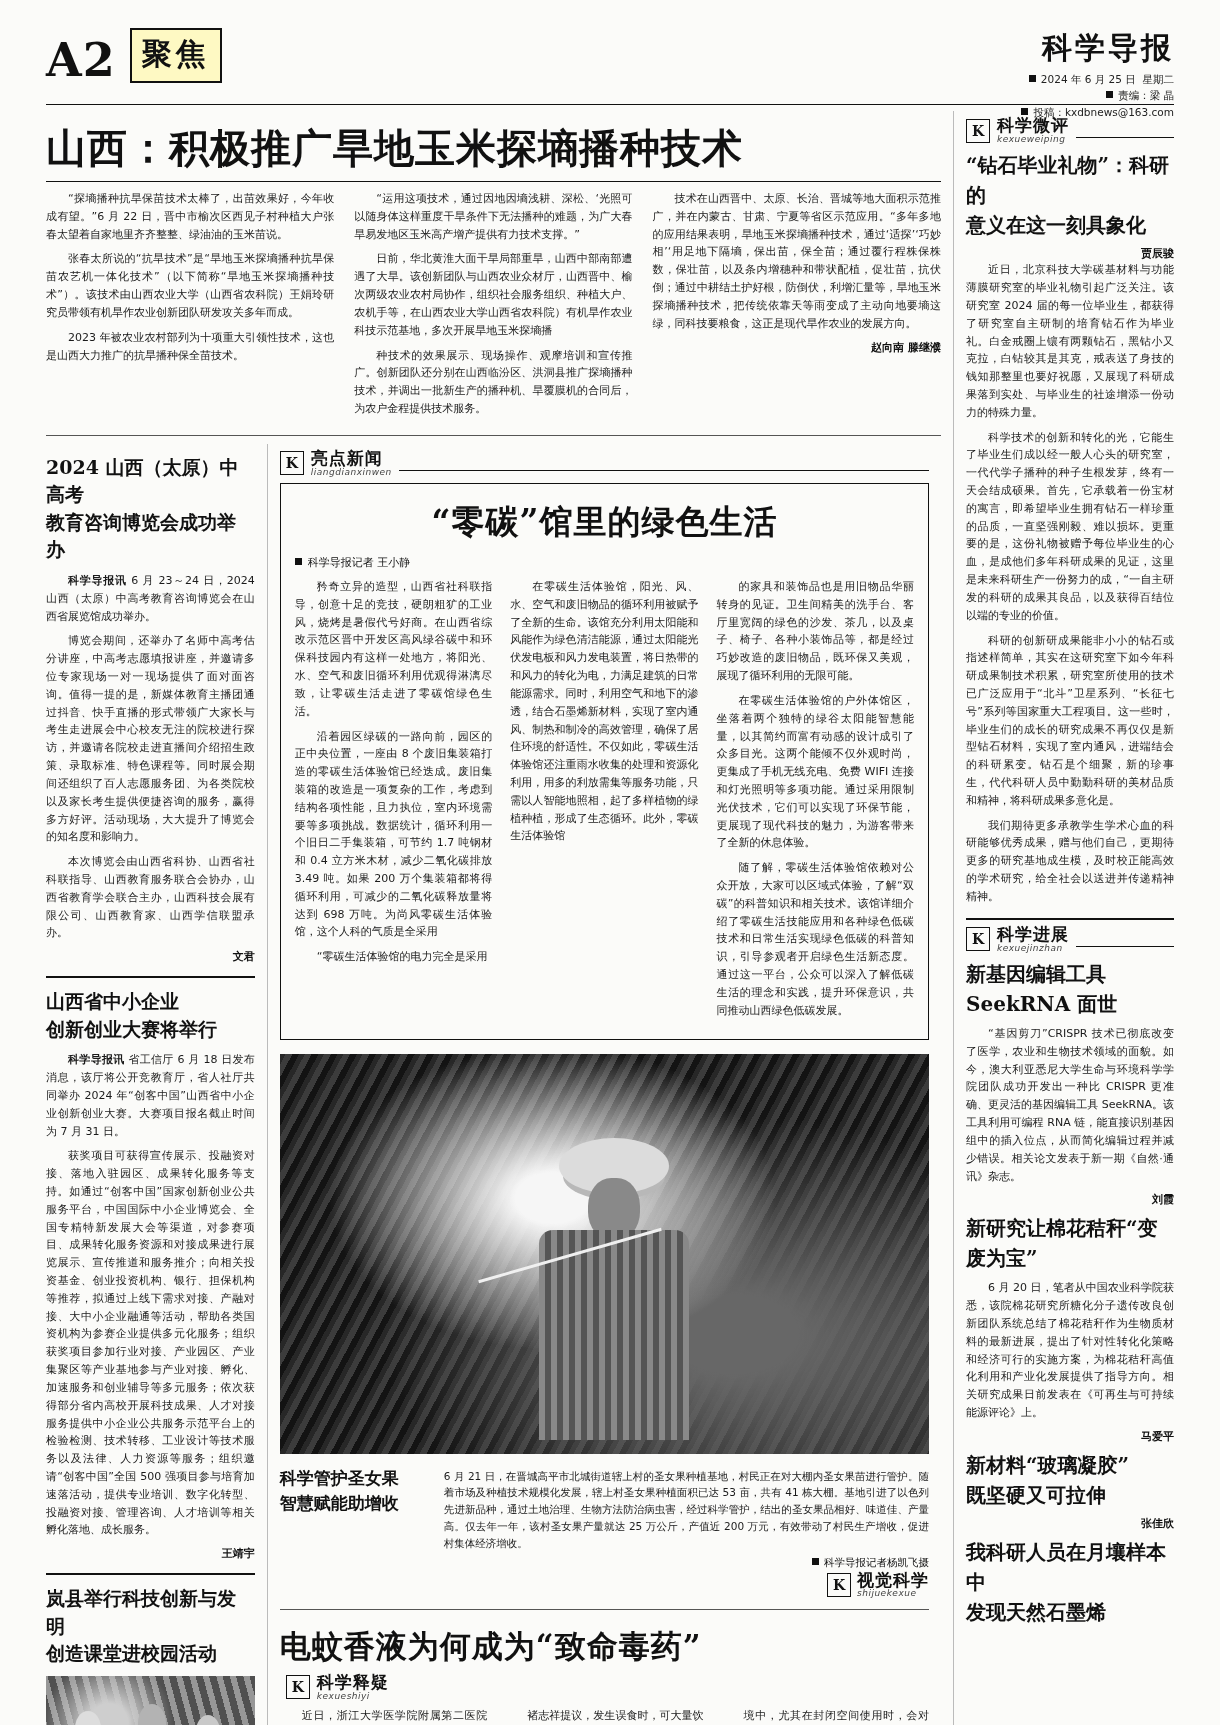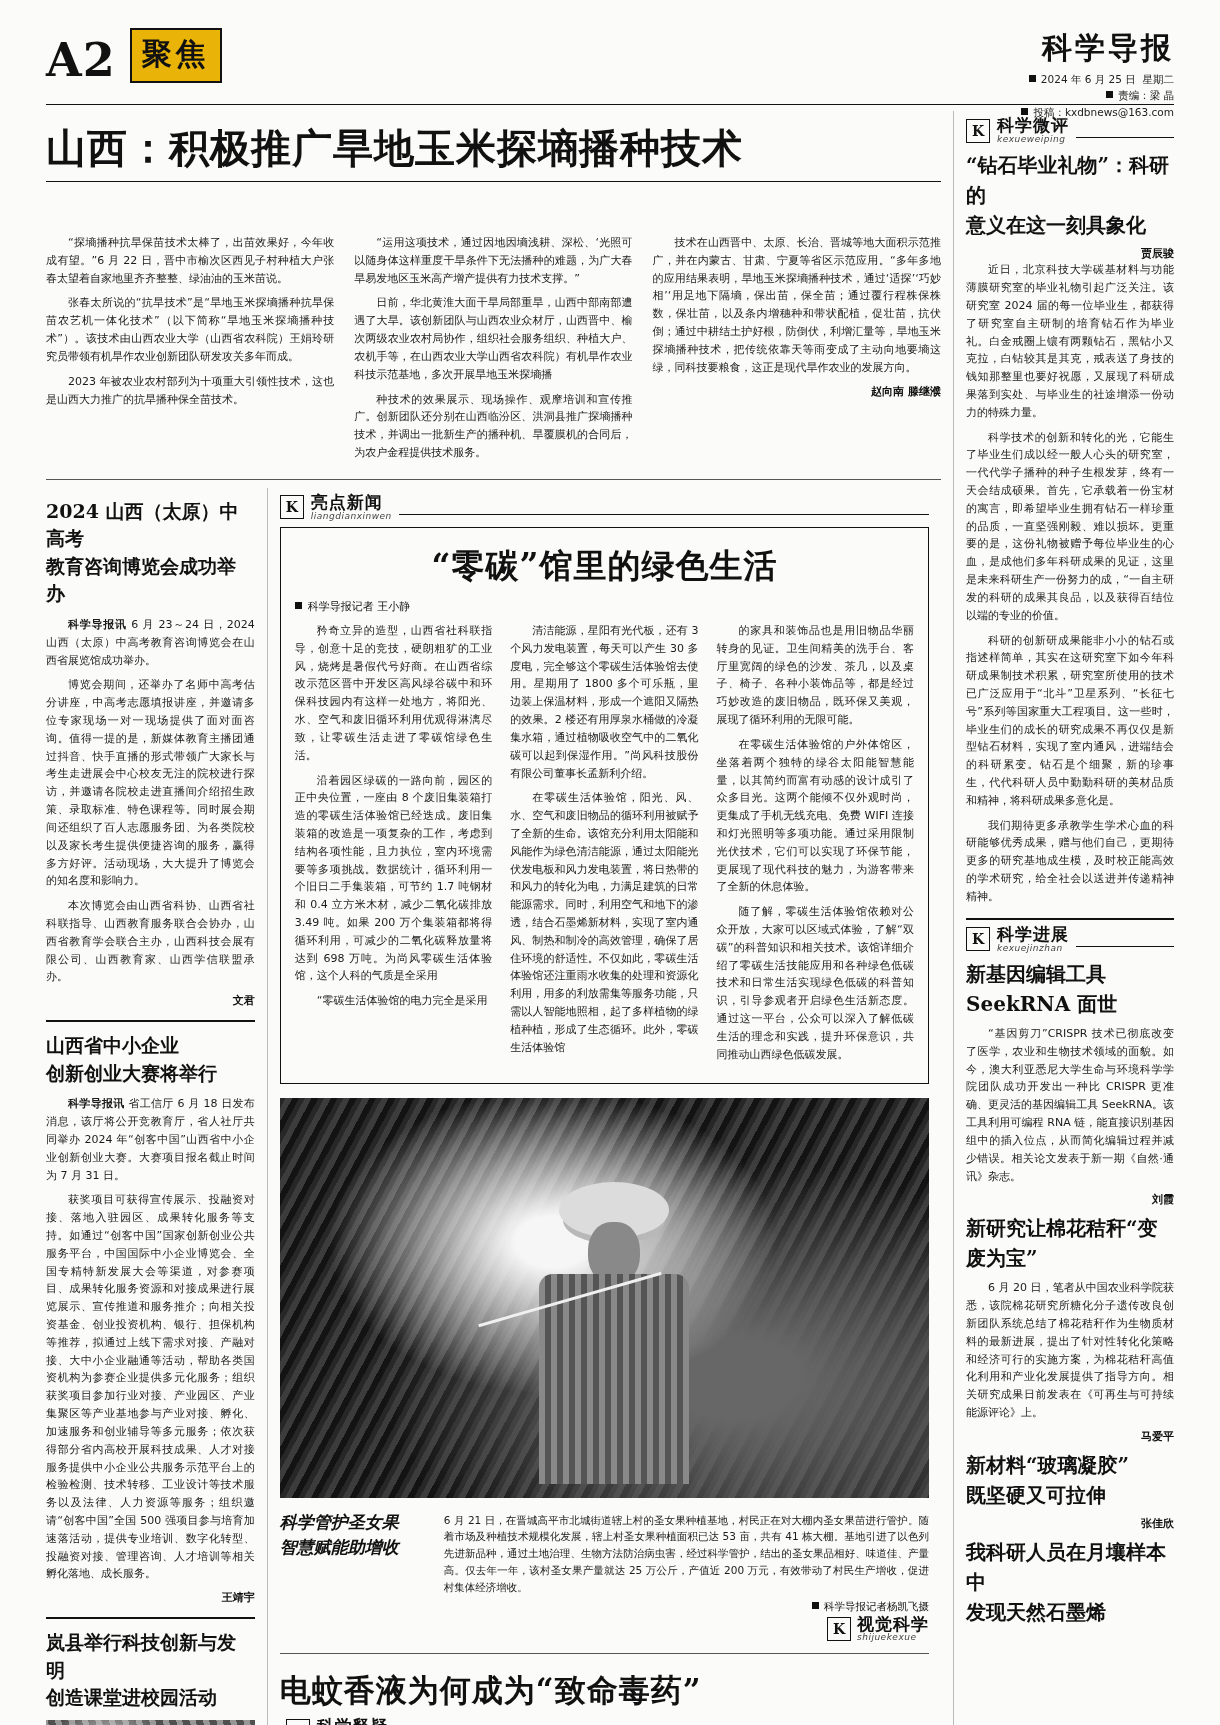--- a/index.html
+++ b/index.html
@@ -10,21 +10,21 @@
     color:#111;
     position:relative;
     overflow:hidden;
   }
   .page{position:relative;width:1220px;height:1725px;box-sizing:border-box;padding:28px 46px 10px 46px;}
 
   
   .masthead{display:flex;align-items:flex-start;justify-content:space-between;height:70px;}
   .mh-left{display:flex;align-items:flex-end;gap:14px;}
   .pagenum{font-family:"DejaVu Serif","Liberation Serif",serif;font-size:46px;font-weight:bold;letter-spacing:1px;line-height:1;}
-  .juji{border:2px solid #111;padding:4px 10px 6px 10px;font-size:30px;font-weight:bold;letter-spacing:4px;font-family:"DejaVu Serif","Liberation Serif",serif;background:#eab308;}
+  .juji{border:2px solid #111;padding:4px 10px 6px 10px;font-size:30px;font-weight:bold;letter-spacing:4px;font-family:"DejaVu Serif","Liberation Serif",serif;background:#fef9c3;}
   .mh-right{text-align:right;display:flex;flex-direction:column;align-items:flex-end;gap:2px;}
   .paper-logo{font-family:"DejaVu Serif","Liberation Serif",serif;font-size:30px;font-weight:bold;letter-spacing:3px;}
   .mh-meta{font-size:10.5px;line-height:1.55;color:#222;}
   .mh-meta .sq{display:inline-block;width:7px;height:7px;background:#111;margin-right:5px;vertical-align:1px;}
 
   
   .rule{border-top:1px solid #111;margin:6px 0 0 0;}
   .rule.thin{border-top:1px solid #555;}
 
   
@@ -35,21 +35,21 @@
 
   
   .headline{
     font-family:"DejaVu Serif","Liberation Serif",serif;
     font-weight:bold;font-size:40px;letter-spacing:1px;
     padding:14px 0 10px 0;line-height:1.15;
   }
   .head-wrap{border-bottom:1px solid #111;margin-bottom:8px;}
 
   .top-article{display:flex;gap:0;}
-  .ta-col{width:33.33%;box-sizing:border-box;padding:0 10px;margin-top:44px;}
+  .ta-col{width:33.33%;box-sizing:border-box;padding:0 10px;}
   .ta-col:first-child{padding-left:0;}
   .ta-col:last-child{padding-right:0;}
 
   p.body{
     font-size:11px;line-height:1.62;text-align:justify;margin:0 0 7px 0;
     text-indent:2em;color:#1b1b1b;
     font-family:"DejaVu Sans","Liberation Sans",sans-serif;
   }
   .byline{font-size:11px;text-align:right;margin-top:4px;font-weight:bold;}
 
@@ -222,40 +222,39 @@
           <div class="feature">
             <div class="feat-title">“零碳”馆里的绿色生活</div>
             <div class="feat-byline"><span class="sq"></span><span>科学导报记者 王小静</span></div>
             <div class="three">
               <div>
                 <p class="body">矜奇立异的造型，山西省社科联指导，创意十足的竞技，硬朗粗犷的工业风，烧烤是暑假代号好商。在山西省综改示范区晋中开发区高风绿谷碳中和环保科技园内有这样一处地方，将阳光、水、空气和废旧循环利用优观得淋漓尽致，让零碳生活走进了零碳馆绿色生活。</p>
                 <p class="body">沿着园区绿碳的一路向前，园区的正中央位置，一座由 8 个废旧集装箱打造的零碳生活体验馆已经迭成。废旧集装箱的改造是一项复杂的工作，考虑到结构各项性能，且力执位，室内环境需要等多项挑战。数据统计，循环利用一个旧日二手集装箱，可节约 1.7 吨钢材和 0.4 立方米木材，减少二氧化碳排放 3.49 吨。如果 200 万个集装箱都将得循环利用，可减少的二氧化碳释放量将达到 698 万吨。为尚风零碳生活体验馆，这个人科的气质是全采用</p>
                 <p class="body">“零碳生活体验馆的电力完全是采用</p>
               </div>
               <div>
-                <p class="body">清洁能源，星阳有光代板，还有 3 个风力发电装置，每天可以产生 30 多度电，完全够这个零碳生活体验馆去使用。星期用了 1800 多个可乐瓶，里边装上保温材料，形成一个遮阳又隔热的效果。2 楼还有用厚泉水桶做的冷凝集水箱，通过植物吸收空气中的二氧化碳可以起到保湿作用。”尚风科技股份有限公司董事长孟新利介绍。</p>
                 <p class="body">在零碳生活体验馆，阳光、风、水、空气和废旧物品的循环利用被赋予了全新的生命。该馆充分利用太阳能和风能作为绿色清洁能源，通过太阳能光伏发电板和风力发电装置，将日热带的和风力的转化为电，力满足建筑的日常能源需求。同时，利用空气和地下的渗透，结合石墨烯新材料，实现了室内通风、制热和制冷的高效管理，确保了居住环境的舒适性。不仅如此，零碳生活体验馆还注重雨水收集的处理和资源化利用，用多的利放需集等服务功能，只需以人智能地照相，起了多样植物的绿植种植，形成了生态循环。此外，零碳生活体验馆</p>
               </div>
               <div>
                 <p class="body">的家具和装饰品也是用旧物品华丽转身的见证。卫生间精美的洗手台、客厅里宽阔的绿色的沙发、茶几，以及桌子、椅子、各种小装饰品等，都是经过巧妙改造的废旧物品，既环保又美观，展现了循环利用的无限可能。</p>
                 <p class="body">在零碳生活体验馆的户外体馆区，坐落着两个独特的绿谷太阳能智慧能量，以其简约而富有动感的设计成引了众多目光。这两个能倾不仅外观时尚，更集成了手机无线充电、免费 WIFI 连接和灯光照明等多项功能。通过采用限制光伏技术，它们可以实现了环保节能，更展现了现代科技的魅力，为游客带来了全新的休息体验。</p>
                 <p class="body">随了解，零碳生活体验馆依赖对公众开放，大家可以区域式体验，了解“双碳”的科普知识和相关技术。该馆详细介绍了零碳生活技能应用和各种绿色低碳技术和日常生活实现绿色低碳的科普知识，引导参观者开启绿色生活新态度。通过这一平台，公众可以深入了解低碳生活的理念和实践，提升环保意识，共同推动山西绿色低碳发展。</p>
               </div>
             </div>
           </div>
 
           <div class="photo-wrap">
             <div class="photo">
               <div class="hat"></div>
               <div class="face"></div>
               <div class="body"></div>
               <div class="rod"></div>
             </div>
             <div class="cap-grid">
-              <div class="cap-left" style="white-space:pre-line;font-style:italic;">科学管护圣女果
+              <div class="cap-left" style="white-space:pre-line;">科学管护圣女果
 智慧赋能助增收</div>
               <div class="cap-right">
                 <div class="cap">6 月 21 日，在晋城高平市北城街道辖上村的圣女果种植基地，村民正在对大棚内圣女果苗进行管护。随着市场及种植技术规模化发展，辖上村圣女果种植面积已达 53 亩，共有 41 栋大棚。基地引进了以色列先进新品种，通过土地治理、生物方法防治病虫害，经过科学管护，结出的圣女果品相好、味道佳、产量高。仅去年一年，该村圣女果产量就达 25 万公斤，产值近 200 万元，有效带动了村民生产增收，促进村集体经济增收。</div>
                 <div class="cap-credit"><span class="sq"></span><span>科学导报记者杨凯飞摄</span></div>
                 <div class="shijue">
                   <div class="kbox">K</div>
                   <div class="ktext">
                     <span class="cn">视觉科学</span>
                     <span class="py">shijuekexue</span>
                   </div>

